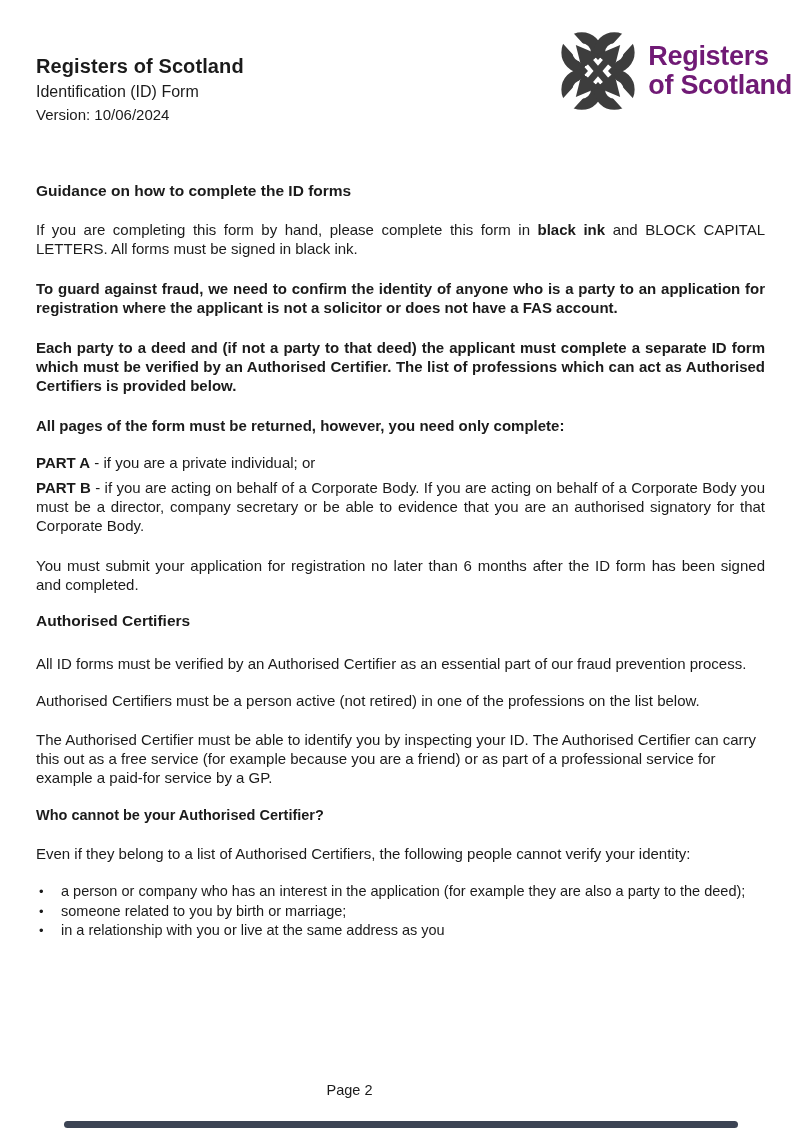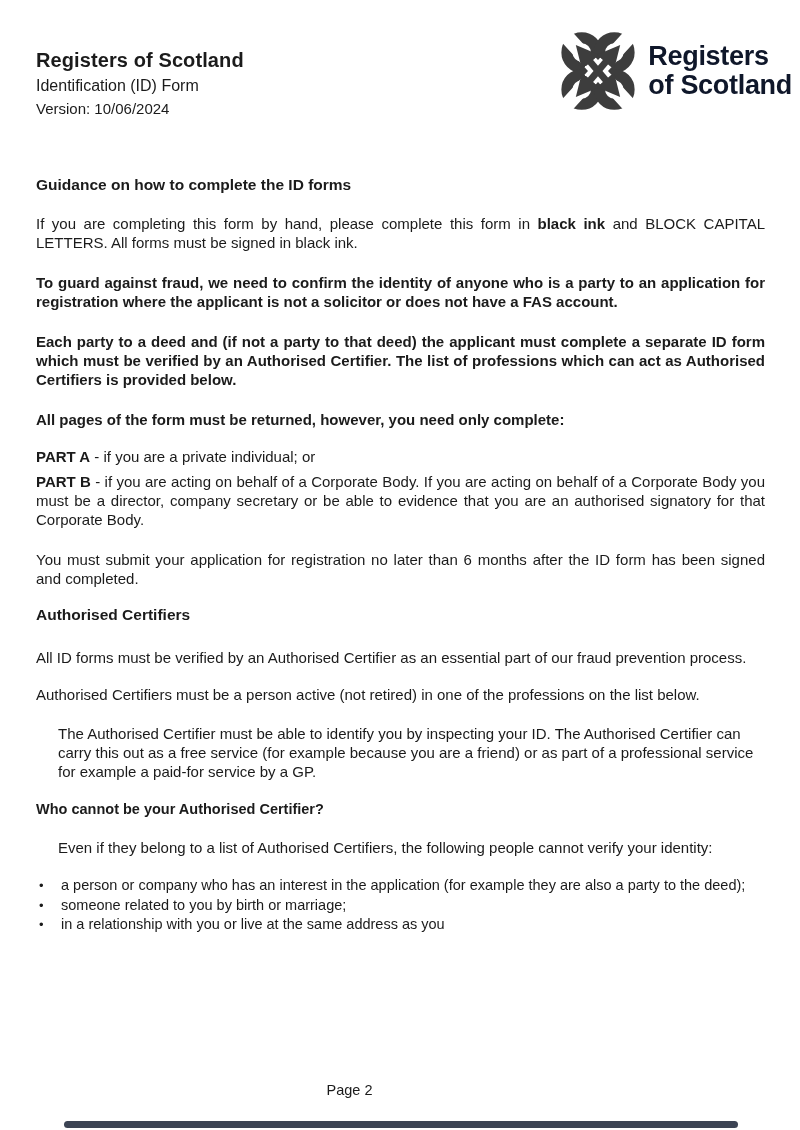--- a/index.html
+++ b/index.html
@@ -5,39 +5,39 @@
   * { box-sizing: border-box; margin: 0; padding: 0; }
   html, body { background: #ffffff; }
   body {
     width: 800px; height: 1130px;
     font-family: "Liberation Sans", sans-serif;
     color: #1b1b1b;
     position: relative;
     overflow: hidden;
   }
   .page { position: relative; width: 800px; height: 1130px; background: #fff; }
-  .content { position: absolute; left: 36px; top: 4px; width: 729px; }
+  .content { position: absolute; left: 36px; top: 10px; width: 729px; }
 
   
   .doc-header { padding-top: 44px; display: flex; justify-content: space-between; }
   .doc-title { font-size: 20px; font-weight: bold; line-height: 25px; letter-spacing: 0.1px; }
   .doc-subtitle { font-size: 16px; font-weight: normal; line-height: 26px; }
   .doc-version { font-size: 15px; line-height: 20px; }
 
   .logo { position: absolute; top: 32px; right: 8px; display: flex; align-items: center; gap: 13px; }
-  .logo-text { font-weight: bold; font-size: 27px; line-height: 29px; color: #0f172a; letter-spacing: -0.3px; }
+  .logo-text { font-weight: bold; font-size: 27px; line-height: 29px; color: #701a75; letter-spacing: -0.3px; }
 
   
   h2.sec { font-size: 15.5px; line-height: 19px; font-weight: bold; }
   h3.sub { font-size: 14.5px; line-height: 19px; font-weight: bold; }
   p { font-size: 15px; line-height: 19.4px; }
   .just { text-align: justify; }
   .bold { font-weight: bold; }
 
-  .mt16 { margin-top: 16px; } .mt18 { margin-top: 18px; } .mt19 { margin-top: 19px; margin-left: 22px; }
+  .mt16 { margin-top: 16px; } .mt18 { margin-top: 18px; } .mt19 { margin-top: 19px; }
   .mt20 { margin-top: 20px; } .mt22 { margin-top: 5px; } .mt23 { margin-top: 23px; }
   .mt24 { margin-top: 24px; } .mt56 { margin-top: 56px; }
 
   ul.bullets { list-style: none; margin-top: 19px; }
   ul.bullets li {
     position: relative; padding-left: 25px;
     font-size: 14.5px; line-height: 19.4px;
   }
   ul.bullets li::before {
     content: "\2022";

